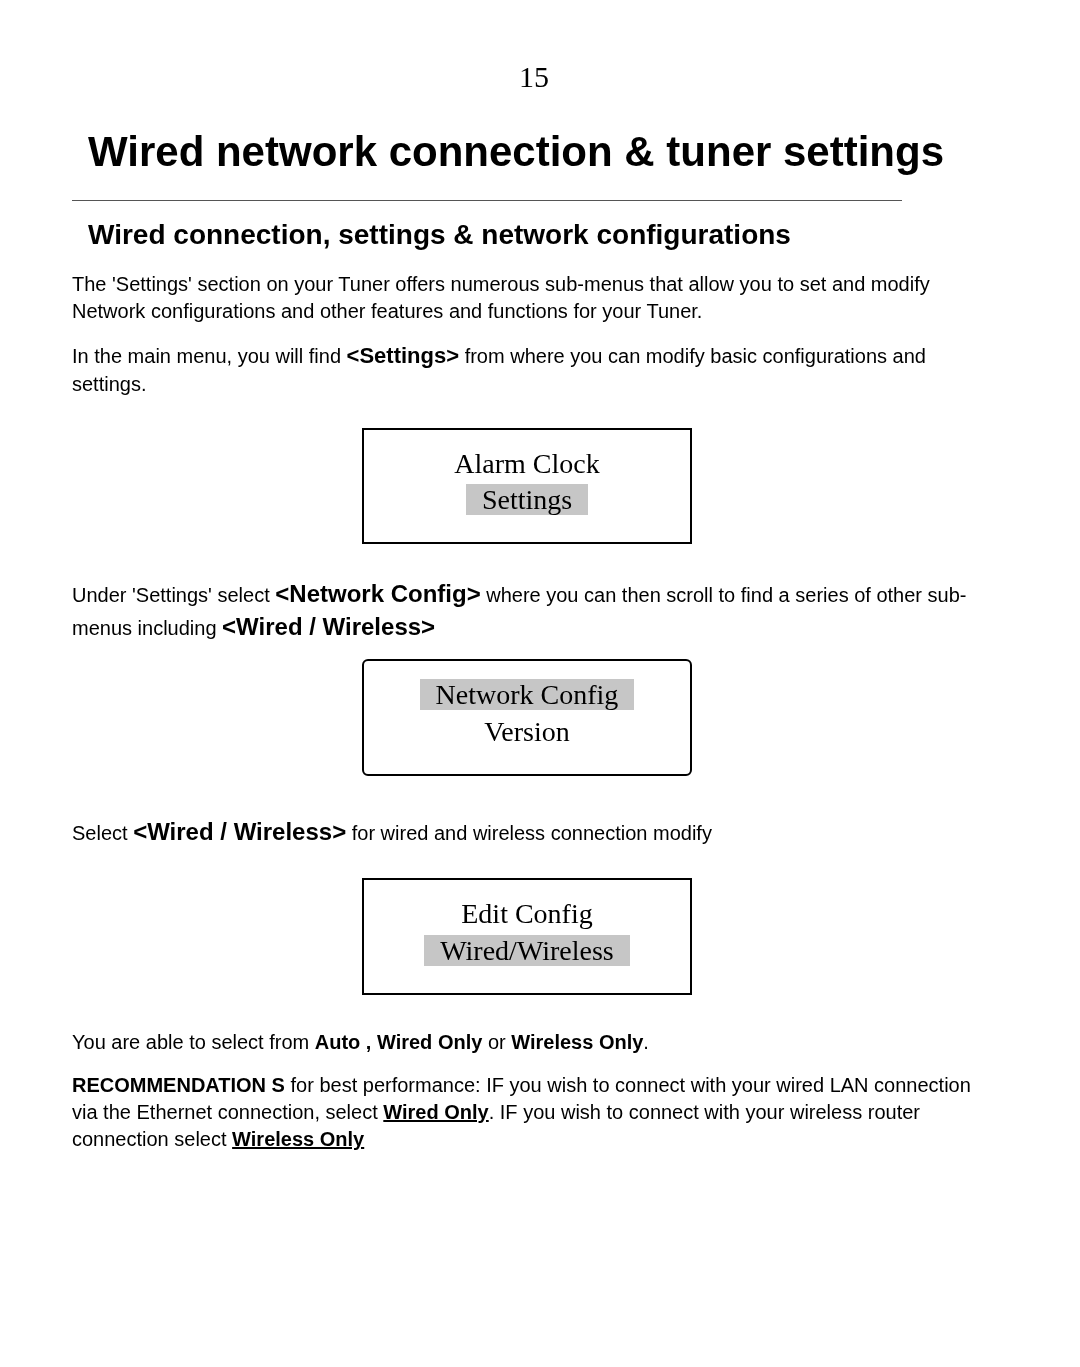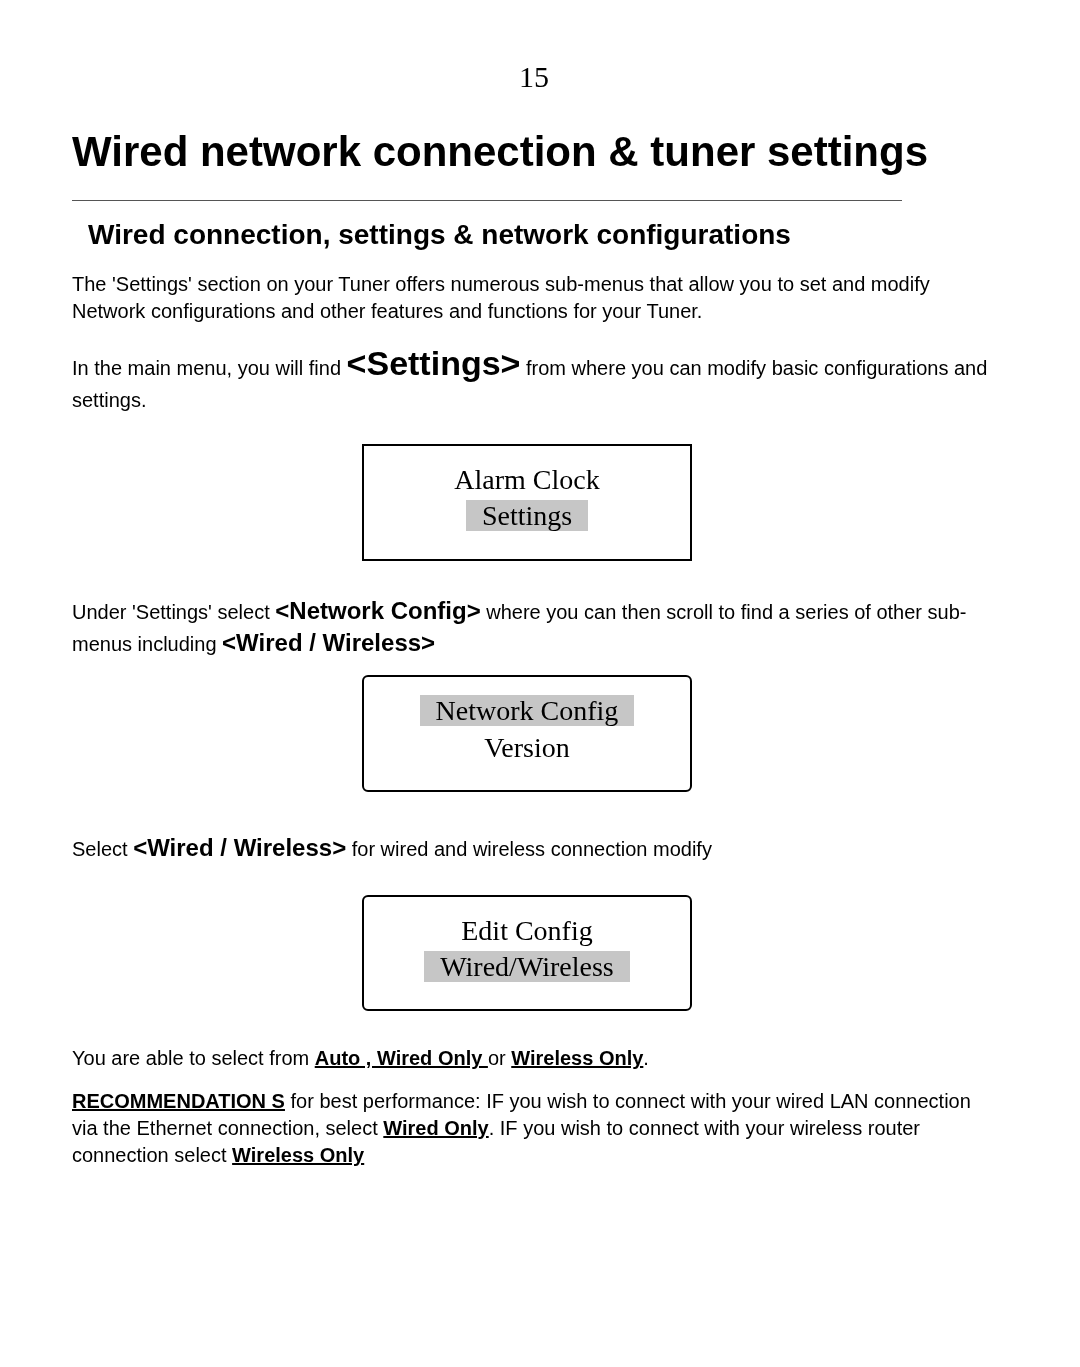--- a/index.html
+++ b/index.html
@@ -18,51 +18,50 @@
   }
   .pagenum {
     text-align: center;
     font-family: "Times New Roman", Times, serif;
     font-size: 30px;
     margin-bottom: 34px;
   }
   .h1 {
     font-size: 42px;
     font-weight: bold;
-    margin: 0 0 24px 0;
+    margin: 0 0 24px 16px;
   }
   .hr {
     border: none;
     border-top: 1px solid #555;
     width: 830px;
     margin: 0 0 18px 0;
   }
   .h2 {
     font-size: 28px;
     font-weight: bold;
     margin: 0 0 20px 16px;
   }
   .body {
     font-size: 20px;
     line-height: 1.35;
     margin: 0 0 16px 0;
   }
   .ui-bold {
     font-weight: bold;
-    font-size: 34px;
+    font-size: 22px;
     vertical-align: baseline;
   }
   .ui-bold-sm {
     font-weight: bold;
     font-size: 24px;
     vertical-align: baseline;
   }
   .bold {
     font-weight: bold;
-    text-decoration: underline;
   }
   .under {
     text-decoration: underline;
   }
   .menu-box {
     display: block;
     width: 330px;
     min-height: 96px;
     border: 2.5px solid #000;
     margin: 30px 0 34px 290px;
@@ -116,21 +115,21 @@
     <span class="menu-line"><span class="highlight">Network Config</span></span>
     <span class="menu-line">Version</span>
   </div>
 
   <div class="section-gap"></div>
 
   <p class="body">
     <span>Select </span><span class="ui-bold-sm">&lt;Wired / Wireless&gt;</span><span>  for wired and wireless connection modify</span>
   </p>
 
-  <div class="menu-box" style="border-radius:6px;">
+  <div class="menu-box" style="">
     <span class="menu-line">Edit Config</span>
     <span class="menu-line"><span class="highlight">Wired/Wireless</span></span>
   </div>
 
   <p class="body">
     <span>You are able to select from </span><span class="bold">Auto , Wired  Only </span><span>or </span><span class="bold">Wireless Only</span><span>.</span>
   </p>
 
   <p class="body">
     <span class="bold">RECOMMENDATION S</span><span>  for best performance:  IF you wish to connect with your wired LAN connection via the Ethernet connection, select </span><span class="bold under">Wired Only</span><span>.  IF you wish to connect with your wireless router connection select </span><span class="bold under">Wireless Only</span>

